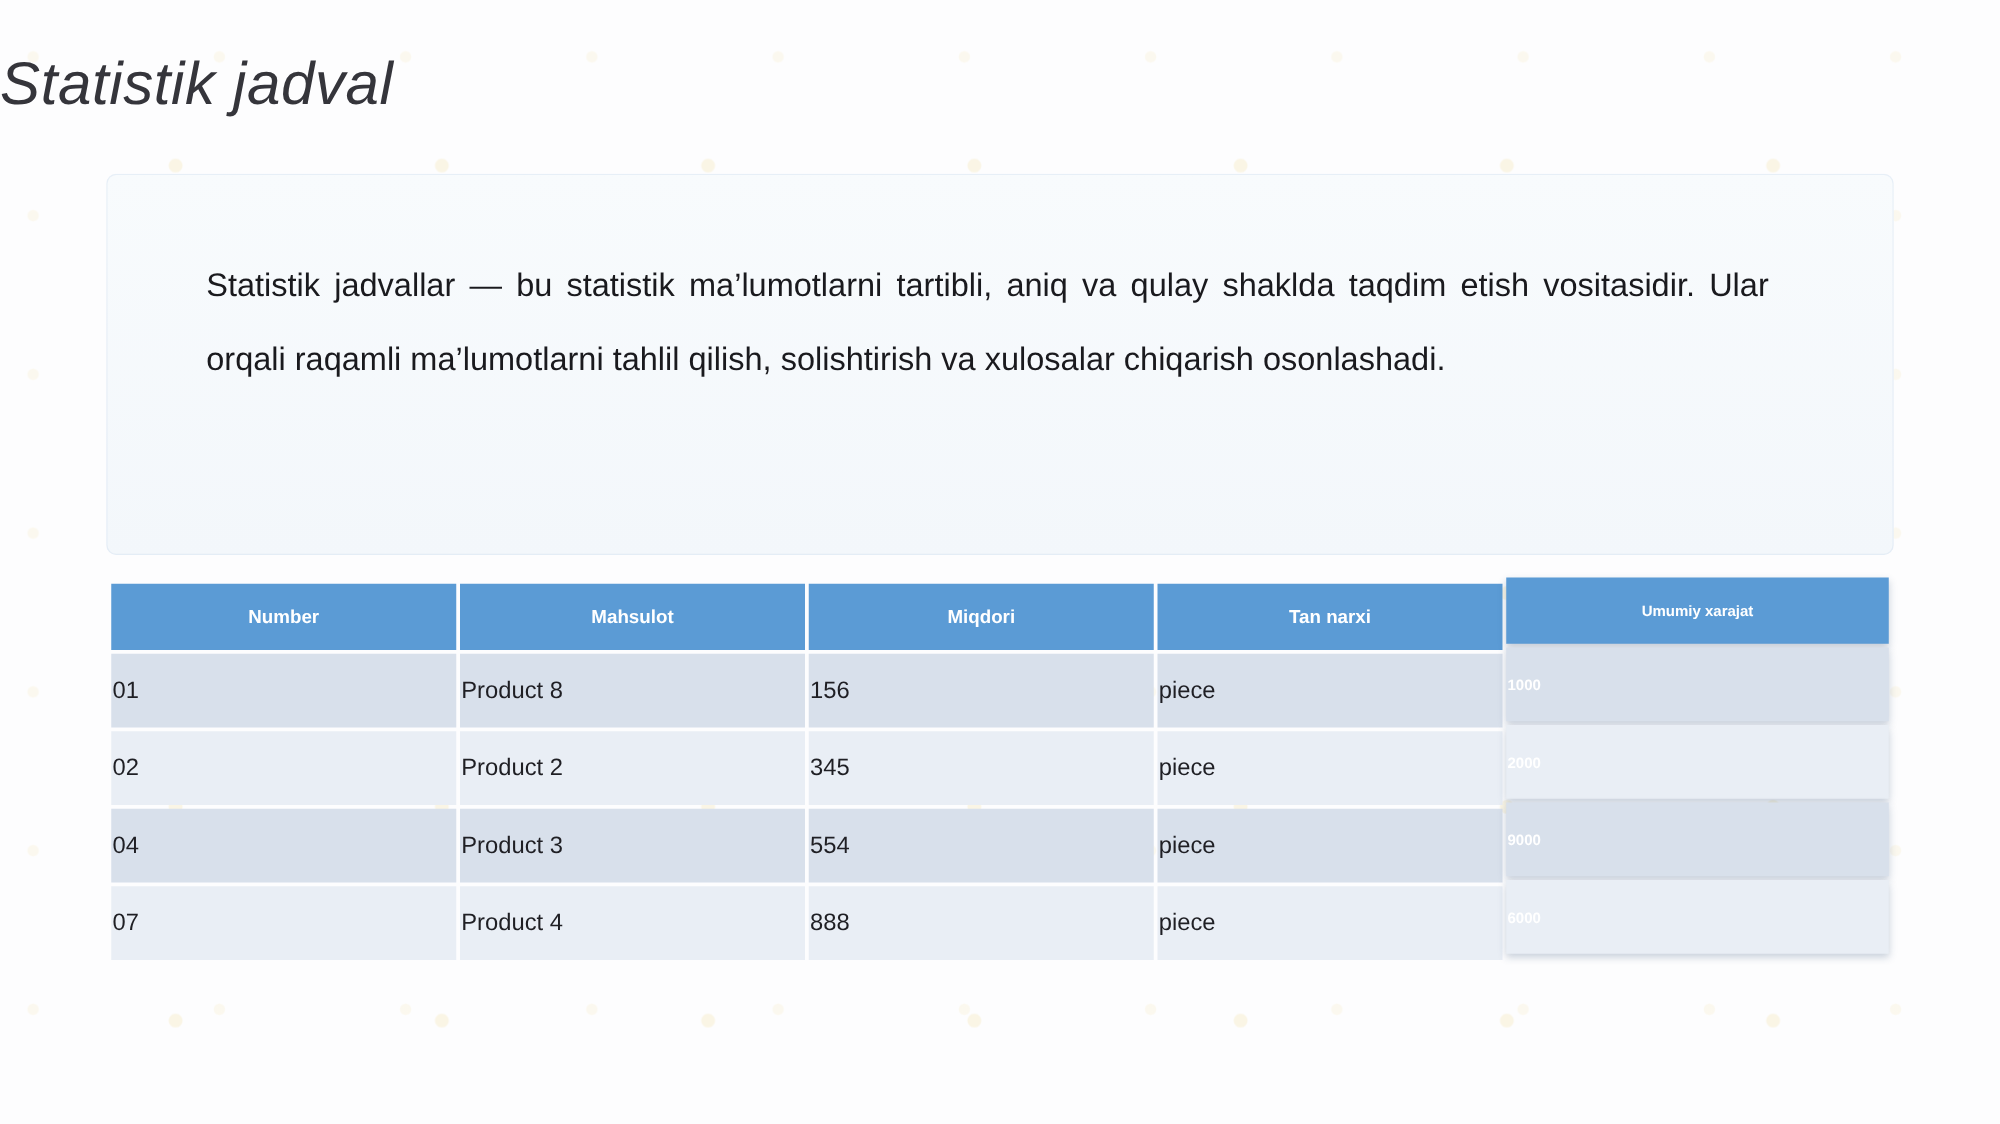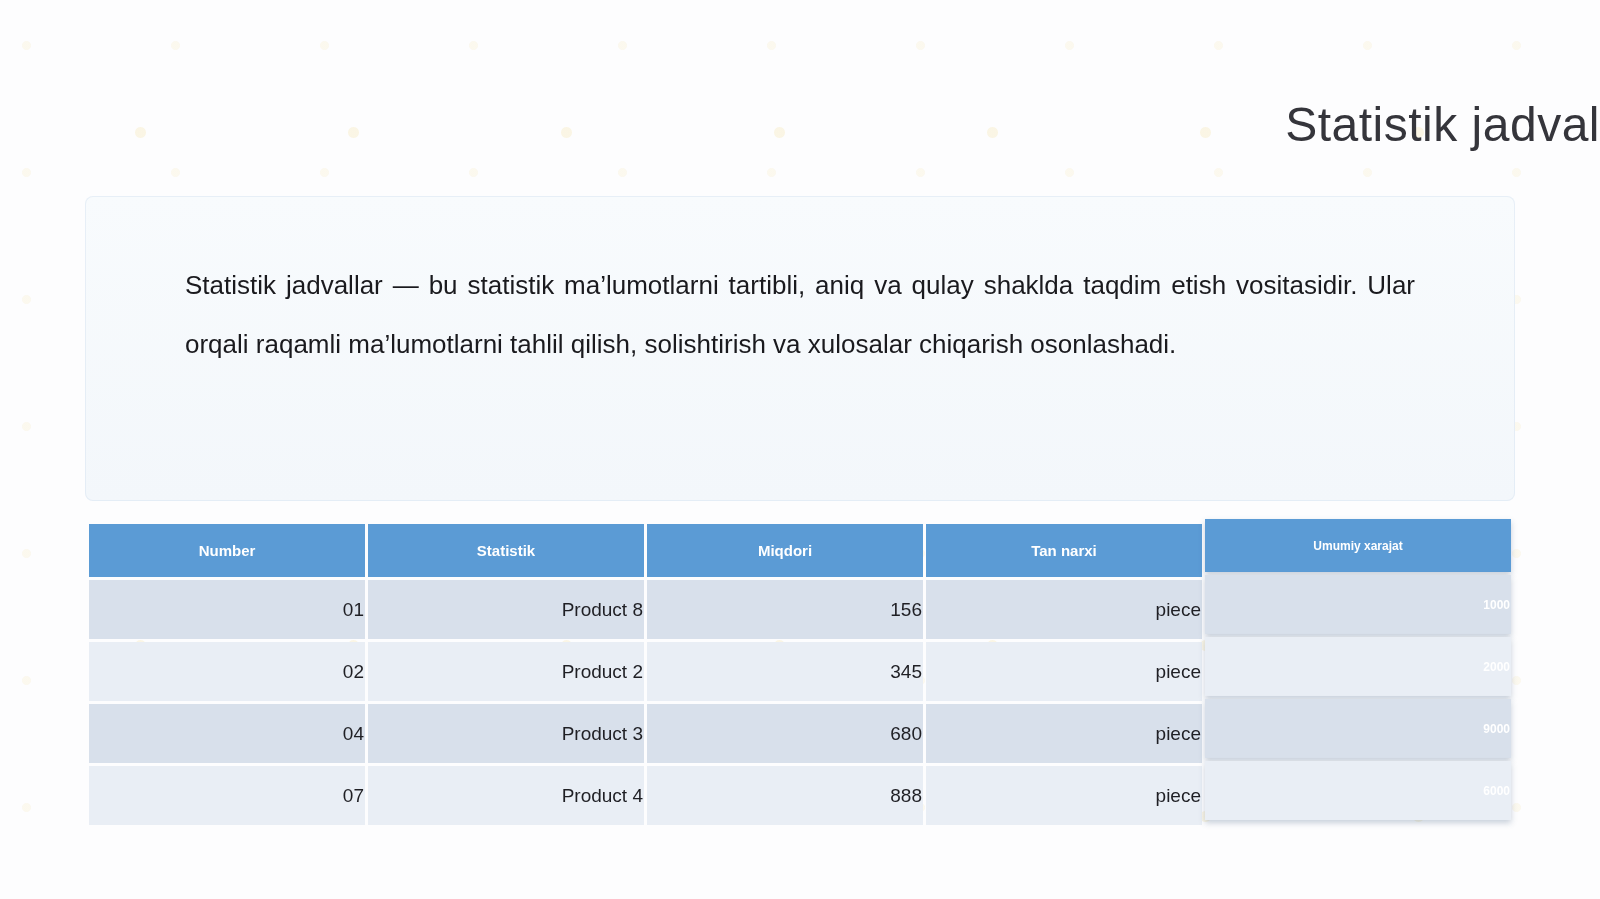--- a/index.html
+++ b/index.html
@@ -19,36 +19,37 @@
     background-size: 213px 171px, 149px 127px;
     background-position: 34px 47px, 101px 109px;
   }
   .slide {
     position: relative;
     width: 1600px;
     height: 899px;
   }
   .title {
     margin: 0;
-    padding-top: 97px;
-    text-align: right;
+    padding-top: 40px;
+    text-align: left;
     font-size: 48px;
     font-weight: 400;
     letter-spacing: 0.5px;
     color: #35353b;
+    font-style: italic;
   }
   .panel {
     box-sizing: border-box;
     width: 1430px;
     height: 305px;
     margin: 44px auto 0;
     border-radius: 8px;
     background: linear-gradient(180deg, #f8fbfd 0%, #f3f7fb 100%);
     box-shadow: inset 0 0 0 1px rgba(210,225,240,0.45);
-    padding: 60px 100px 0 100px;
+    padding: 60px 100px 0 80px;
   }
   .desc {
     margin: 0;
     font-size: 26px;
     line-height: 59px;
     text-align: justify;
     color: #1a1a1e;
   }
   table.stats {
     margin: 20px auto 0;
@@ -60,21 +61,21 @@
     background: var(--accent-blue, #5b9bd5);
     color: #ffffff;
     font-size: 15px;
     font-weight: 700;
     height: 51px;
     text-align: center;
   }
   table.stats td {
     height: 57px;
     font-size: 19px;
-    text-align: right;
+    text-align: left;
     color: #1f1f24;
   }
   table.stats tbody tr:nth-child(odd) td { background: var(--band-dark, #d8e0eb); }
   table.stats tbody tr:nth-child(even) td { background: var(--band-light, #e9eef5); }
   table.stats th.total,
   table.stats td.total {
     background: var(--accent-blue, #5b9bd5);
     color: #ffffff;
     font-weight: 700;
     font-size: 12px;
@@ -98,21 +99,21 @@
     <colgroup>
       <col style="width:276px">
       <col style="width:276px">
       <col style="width:276px">
       <col style="width:276px">
       <col style="width:306px">
     </colgroup>
     <thead>
       <tr>
         <th>Number</th>
-        <th>Statistik</th>
+        <th>Mahsulot</th>
         <th>Miqdori</th>
         <th>Tan narxi</th>
         <th class="total">Umumiy xarajat</th>
       </tr>
     </thead>
     <tbody>
       <tr>
         <td>01</td>
         <td>Product 8</td>
         <td>156</td>
@@ -122,21 +123,21 @@
       <tr>
         <td>02</td>
         <td>Product 2</td>
         <td>345</td>
         <td>piece</td>
         <td class="total">2000</td>
       </tr>
       <tr>
         <td>04</td>
         <td>Product 3</td>
-        <td>680</td>
+        <td>554</td>
         <td>piece</td>
         <td class="total">9000</td>
       </tr>
       <tr>
         <td>07</td>
         <td>Product 4</td>
         <td>888</td>
         <td>piece</td>
         <td class="total">6000</td>
       </tr>

